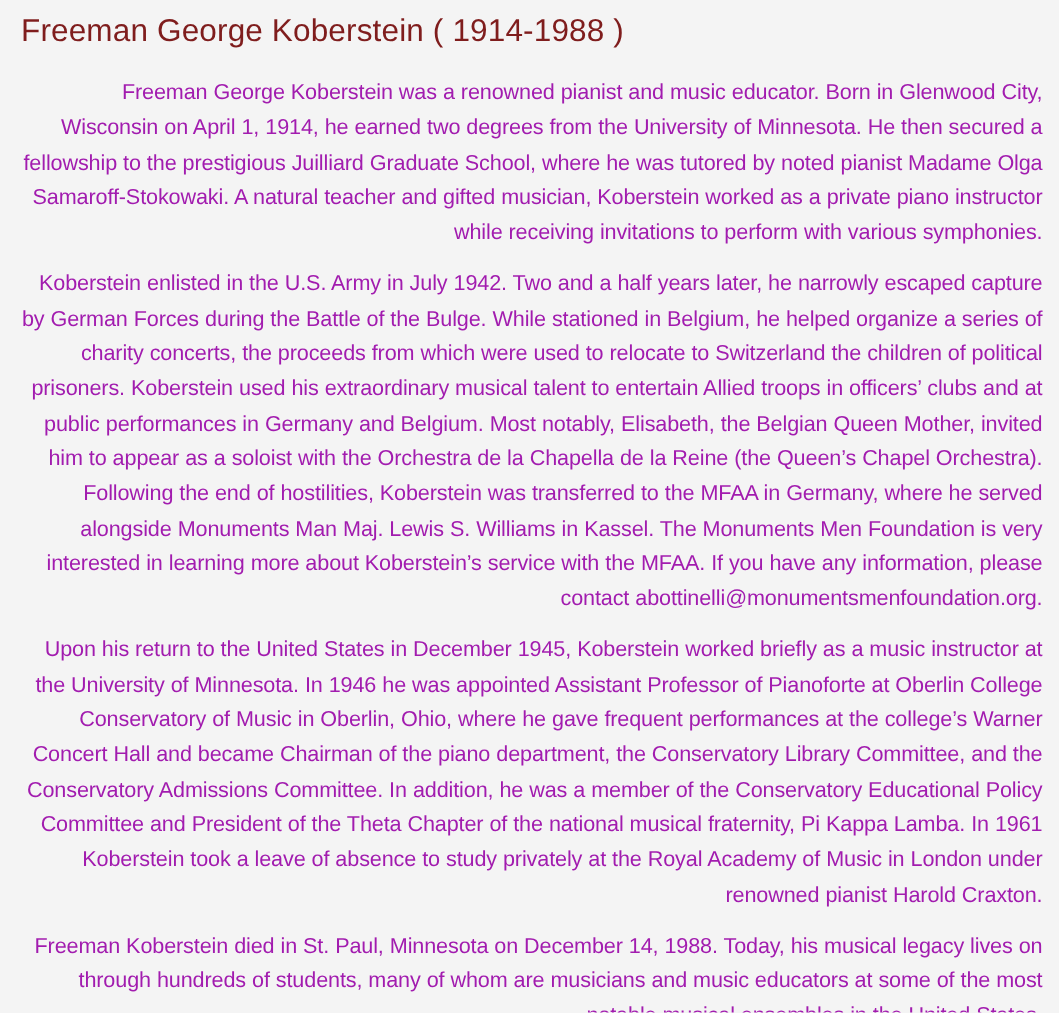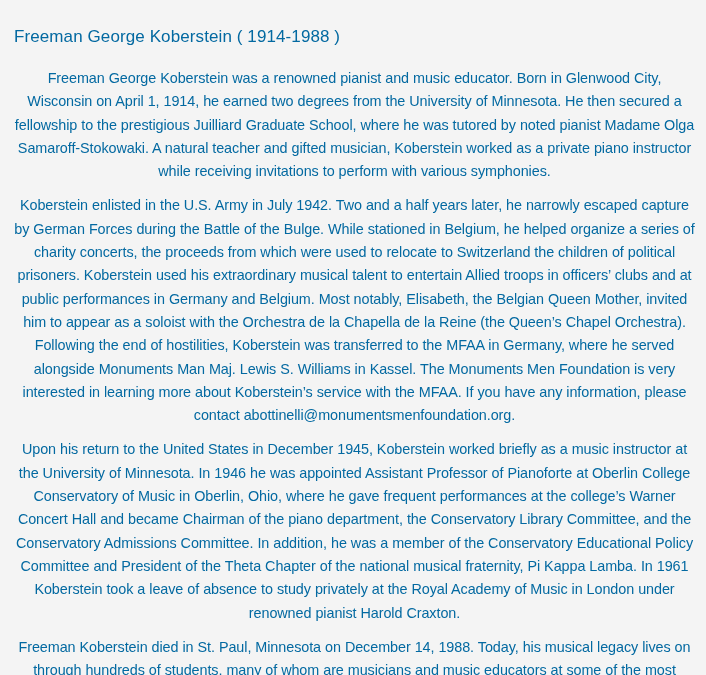--- a/index.html
+++ b/index.html
@@ -14,39 +14,39 @@
     overflow: hidden;
   }
   .page {
     box-sizing: border-box;
     width: 706px;
     height: 675px;
     background: #f4f4f4;
     padding: 0 11px 0 14px;
   }
   .bio-title {
-    color: #0369a1;
-    font-size: 17px;
+    color: #7f1d1d;
+    font-size: 21px;
     font-weight: normal;
     letter-spacing: 0.1px;
     line-height: 26px;
     margin: 0;
-    padding-top: 24px;
+    padding-top: 8px;
     padding-bottom: 0;
     white-space: nowrap;
   }
   .bio-body {
     margin-top: 17px;
   }
   .bio-para {
-    color: #0369a1;
+    color: #a21caf;
     font-size: 14.4px;
     line-height: 23.3px;
     margin: 0 0 11px 0;
-    text-align: center;
+    text-align: right;
     letter-spacing: -0.08px;
     word-spacing: 0.1px;
   }
   .bio-para:last-child {
     margin-bottom: 0;
   }
 </style>
 </head>
 <body>
 

